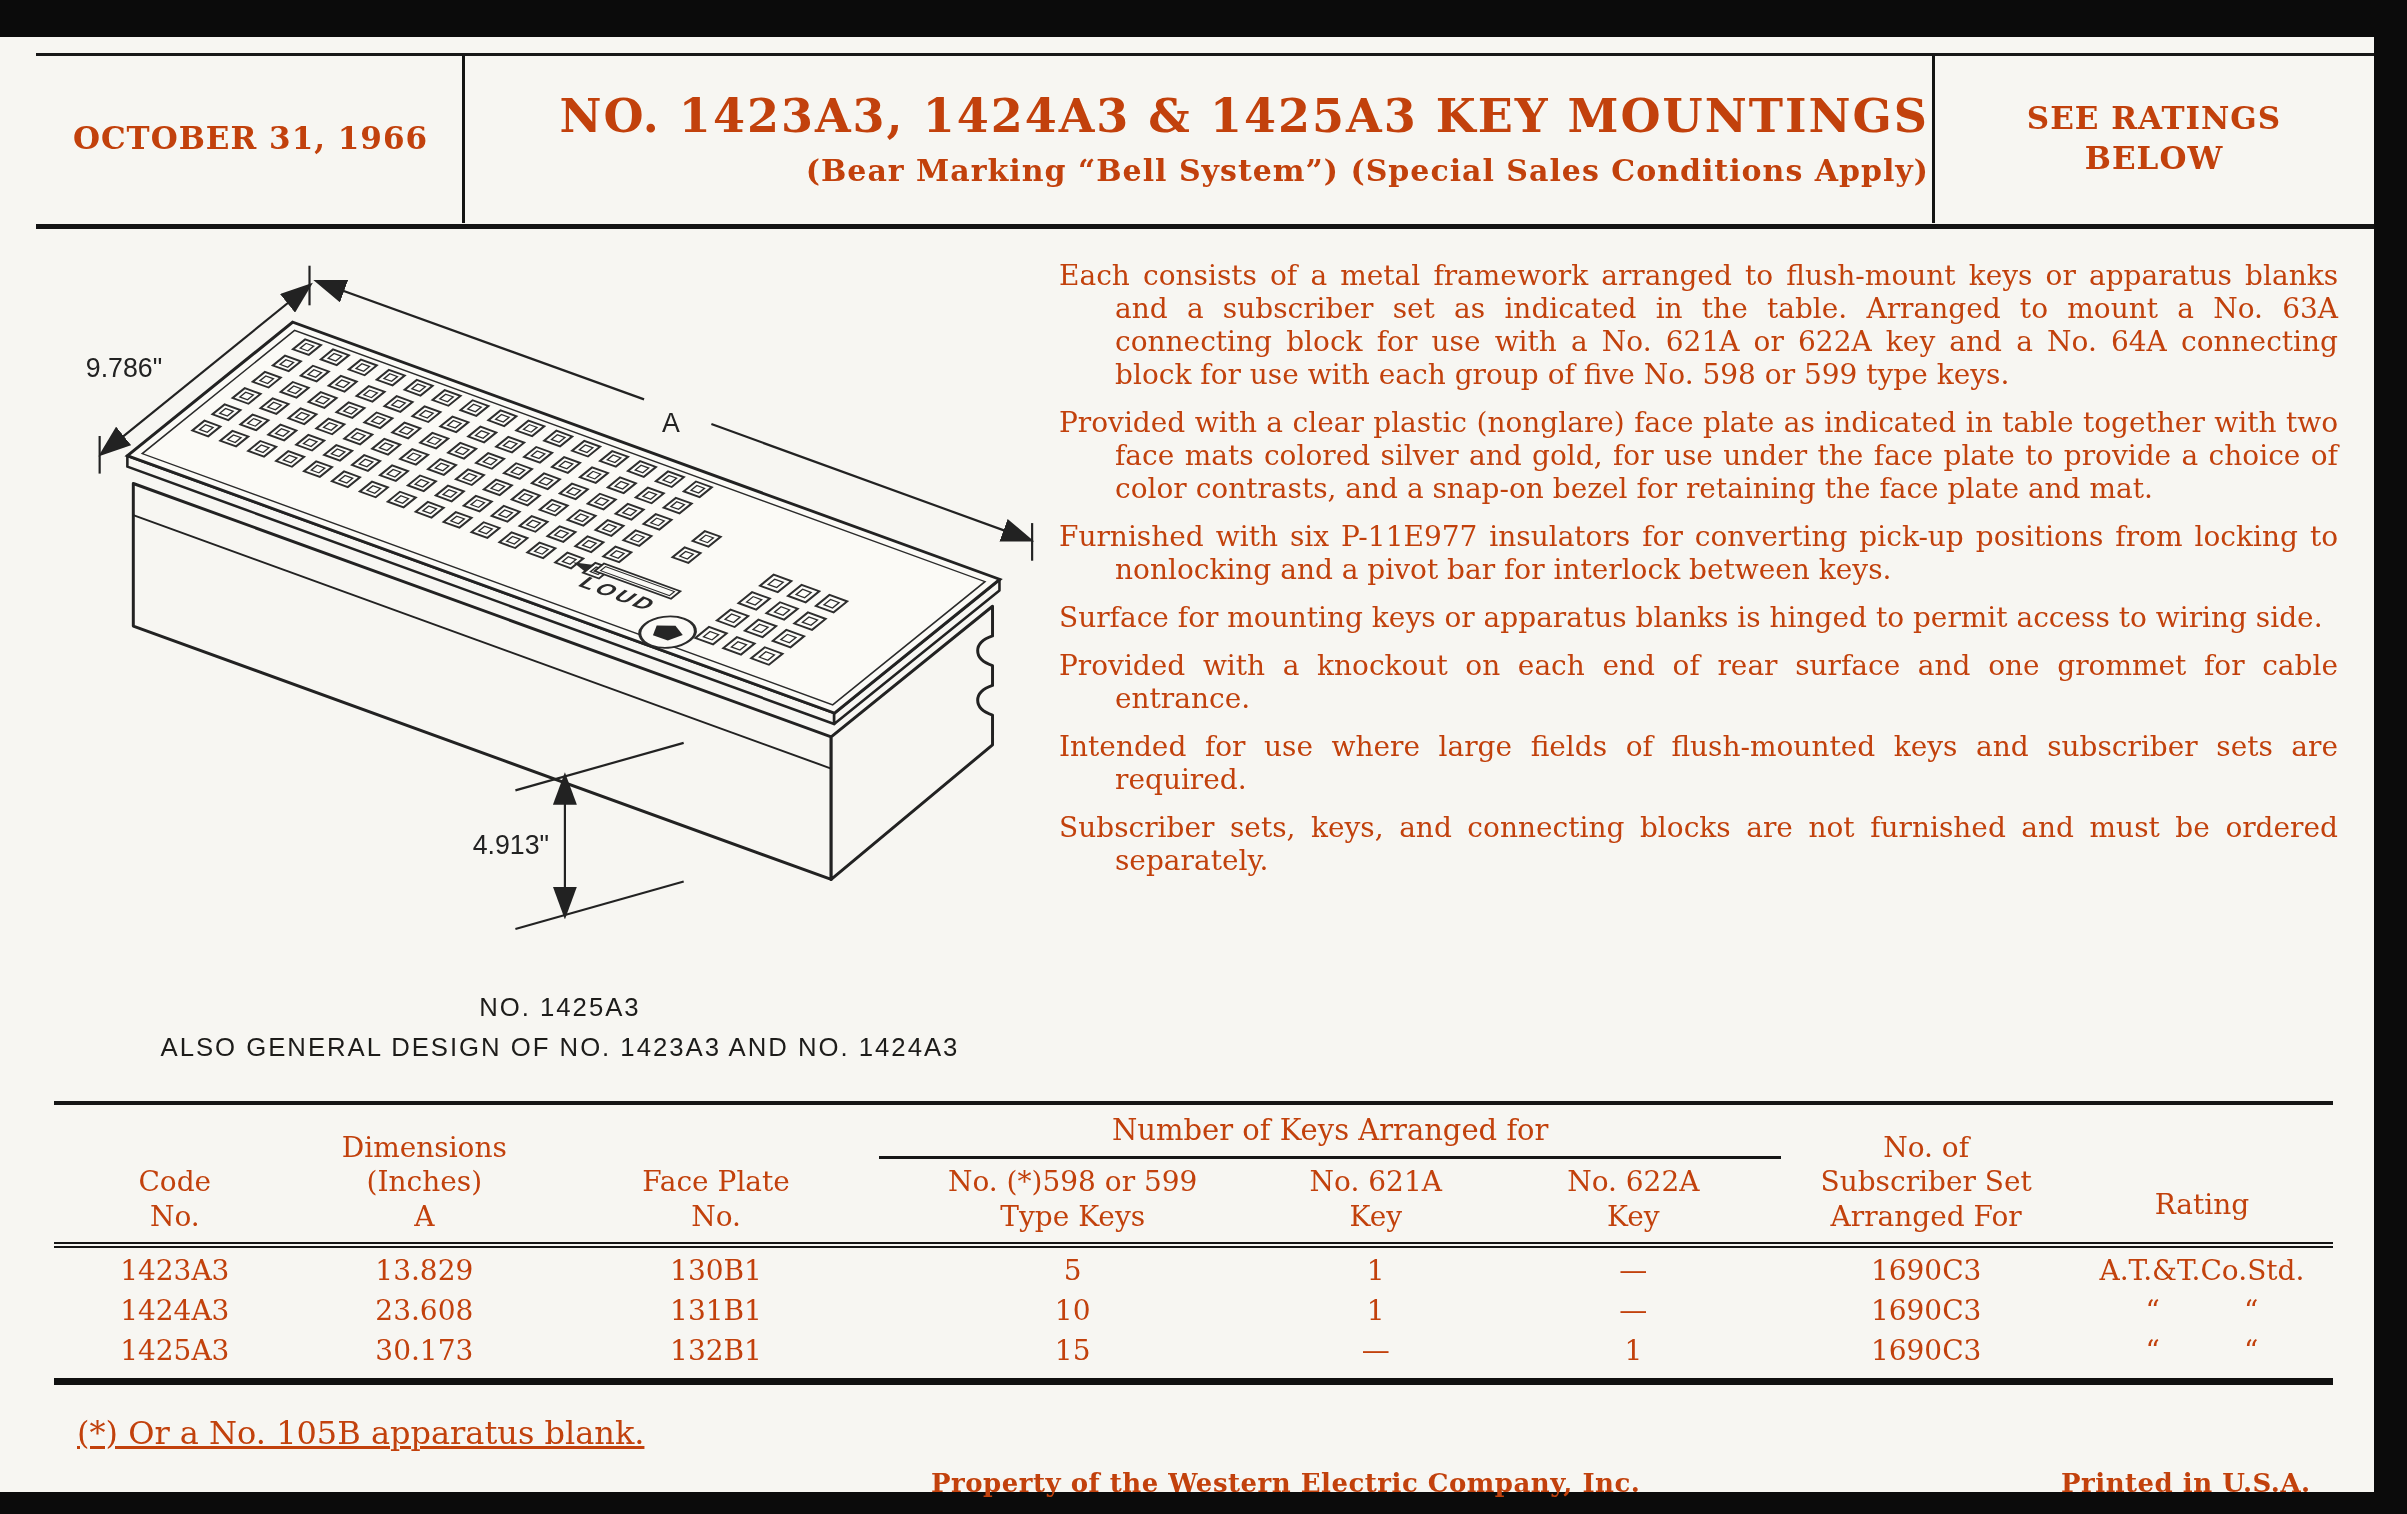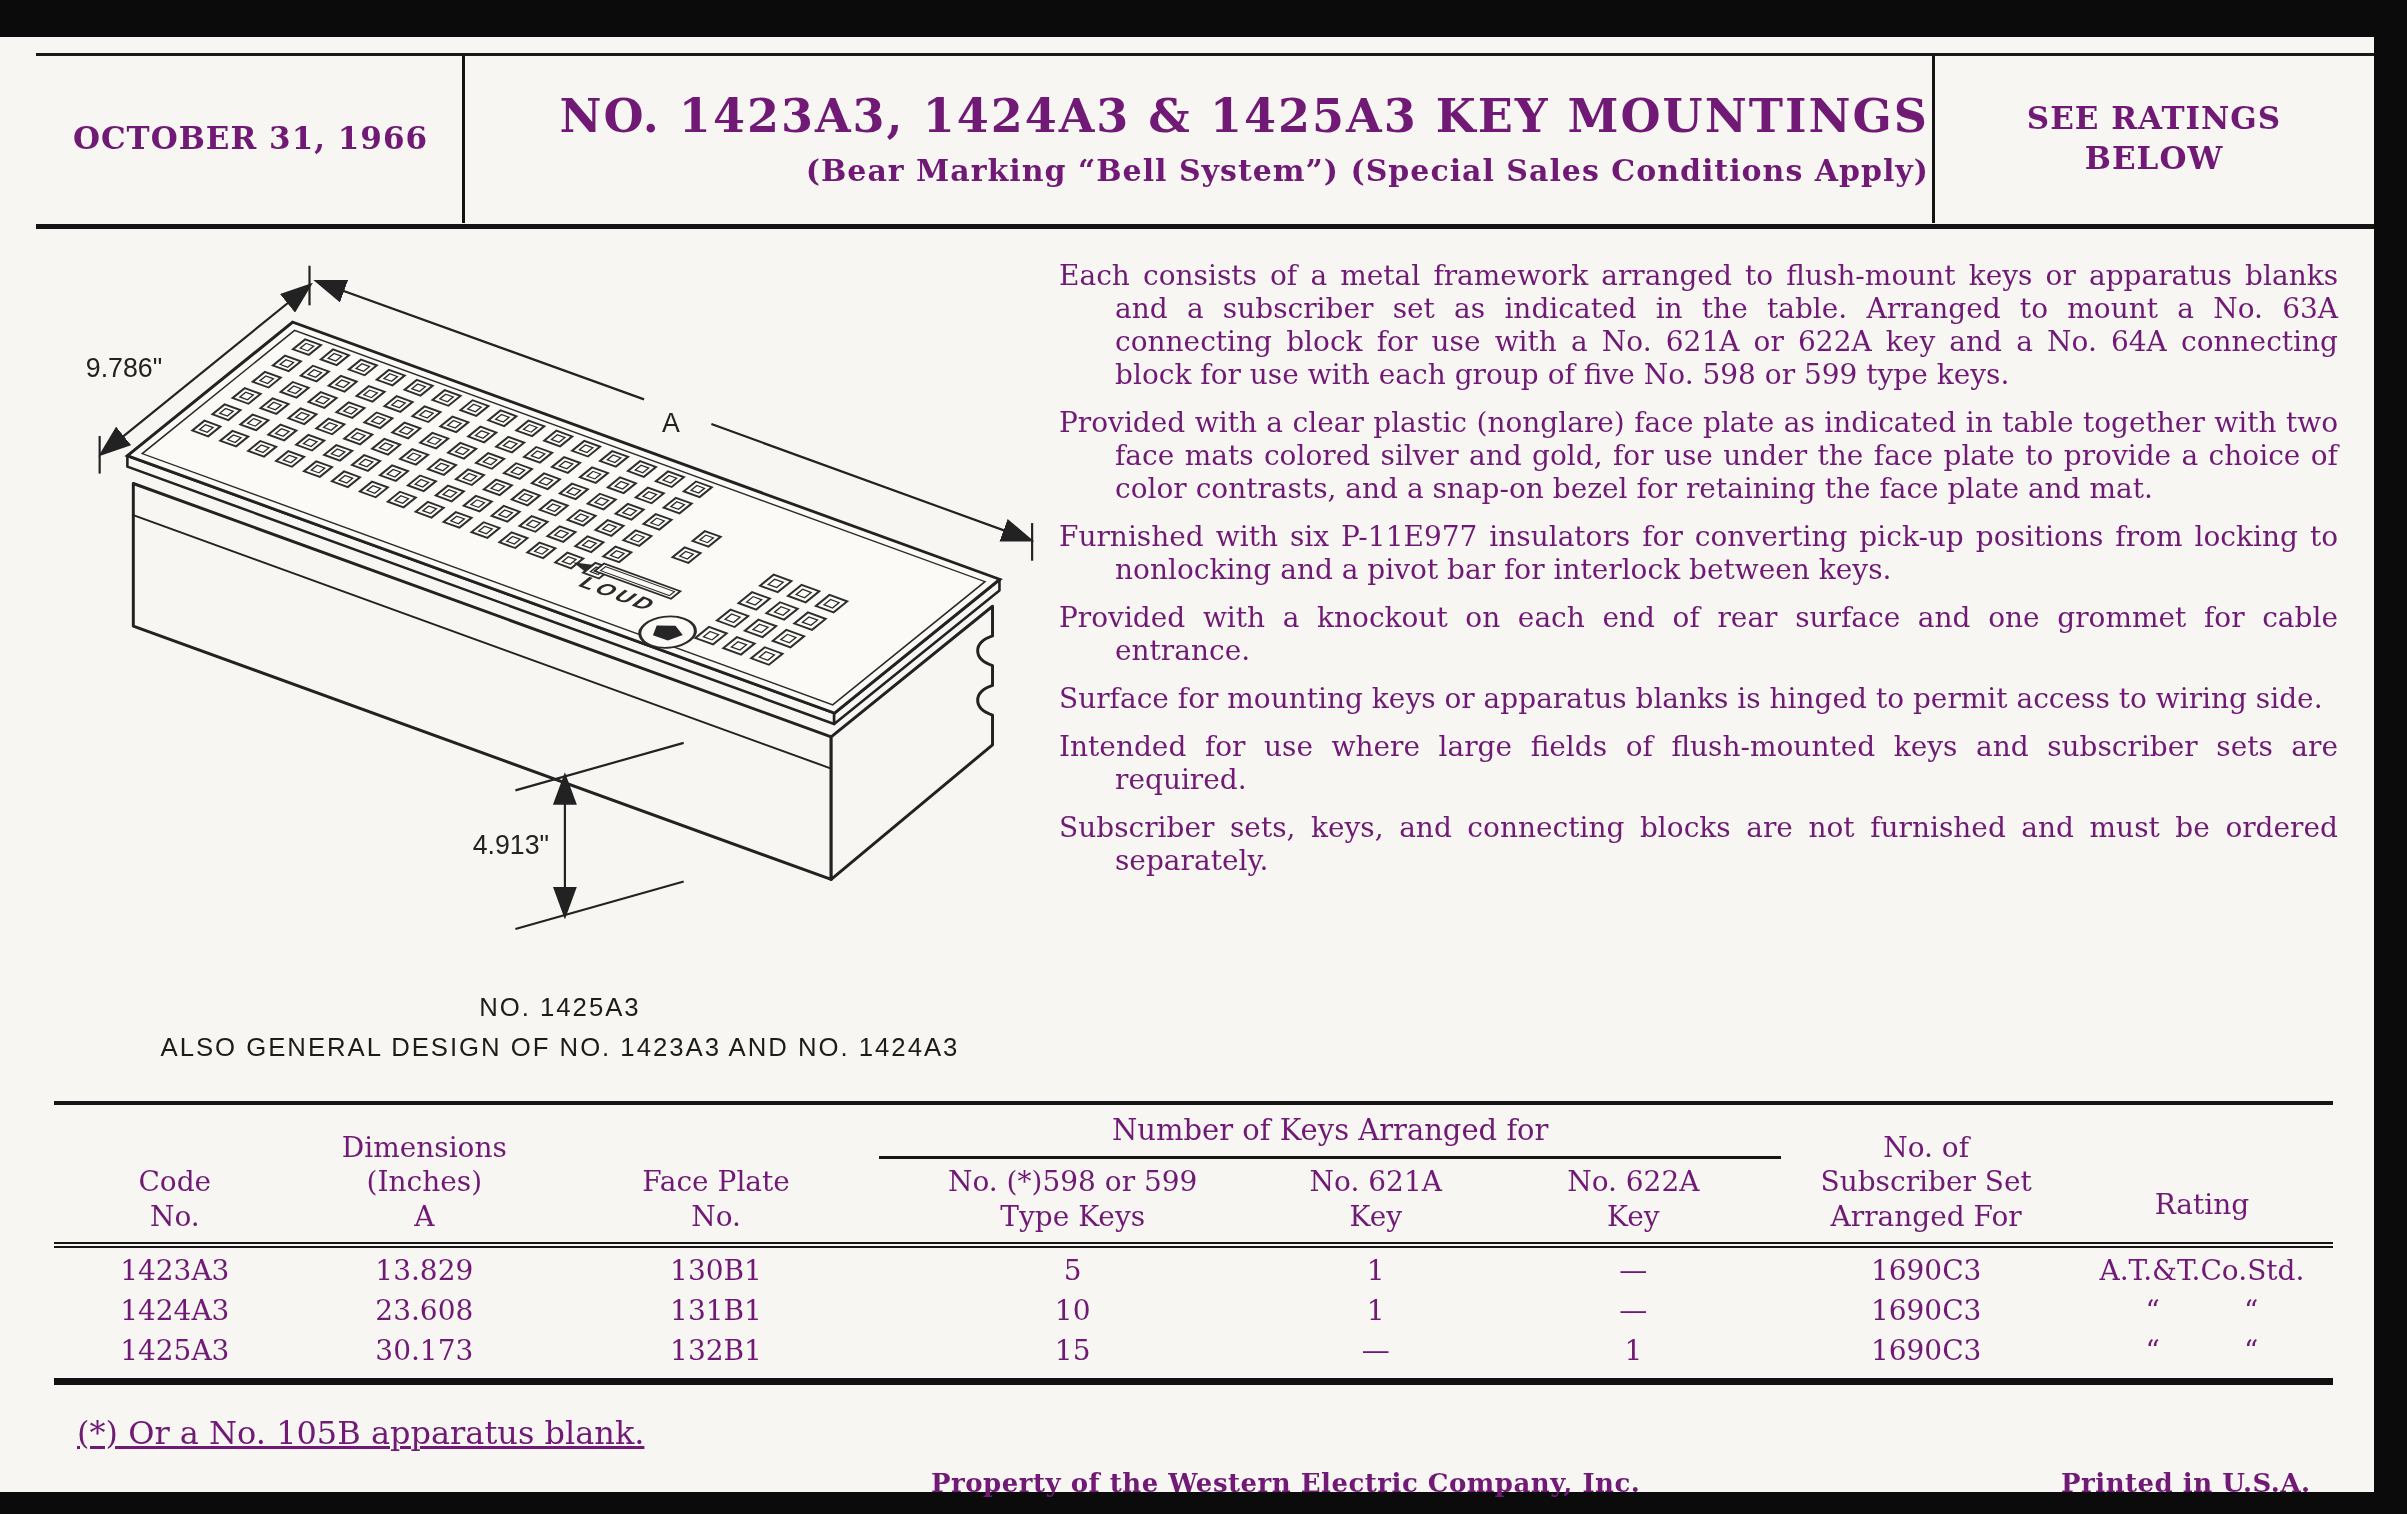--- a/index.html
+++ b/index.html
@@ -1,18 +1,18 @@
 <!DOCTYPE html>
 <html><head>
 <meta charset="utf-8">
 <style>
   html,body { margin:0; padding:0; background:#111; }
   .sheet {
     position:relative; width:2408px; height:1515px; overflow:hidden;
-    background:#f7f6f2; color:#701a75;
+    background:#f7f6f2; color:#c2410c;
     font-family:"DejaVu Serif", serif;
   }
   
   .bar-top    { position:absolute; left:0; top:0; width:100%; height:37px; background:#0b0b0b; }
   .bar-right  { position:absolute; right:0; top:0; width:34px; height:100%; background:#0b0b0b; }
   .bar-bottom { position:absolute; left:0; bottom:0; width:100%; height:23px; background:#0b0b0b; }
 
   
   .rule-top     { position:absolute; left:36px; top:53px; width:2338px; height:3px; background:#181818; }
   .rule-hbottom { position:absolute; left:36px; top:224px; width:2338px; height:5px; background:#141414; }
@@ -364,22 +364,22 @@
 
       <text class="captext" x="515" y="786" text-anchor="middle">NO. 1425A3</text>
       <text class="captext" x="515" y="826" text-anchor="middle">ALSO GENERAL DESIGN OF NO. 1423A3 AND NO. 1424A3</text>
     </svg>
   </div>
 
   <div class="desc">
     <p>Each consists of a metal framework arranged to flush-mount keys or apparatus blanks and a subscriber set as indicated in the table.  Arranged to mount a No. 63A connecting block for use with a No. 621A or 622A key and a No. 64A connecting block for use with each group of five No. 598 or 599 type keys.</p>
     <p>Provided with a clear plastic (nonglare) face plate as indicated in table together with two face mats colored silver and gold, for use under the face plate to provide a choice of color contrasts, and a snap-on bezel for retaining the face plate and mat.</p>
     <p>Furnished with six P-11E977 insulators for converting pick-up positions from locking to nonlocking and a pivot bar for interlock between keys.</p>
+    <p>Surface for mounting keys or apparatus blanks is hinged to permit access to wiring side.</p>
     <p>Provided with a knockout on each end of rear surface and one grommet for cable entrance.</p>
-    <p>Surface for mounting keys or apparatus blanks is hinged to permit access to wiring side.</p>
     <p>Intended for use where large fields of flush-mounted keys and subscriber sets are required.</p>
     <p>Subscriber sets, keys, and connecting blocks are not furnished and must be ordered separately.</p>
   </div>
 
   <table class="spec-table">
     <colgroup>
       <col style="width:10.6%">
         <col style="width:11.3%">
         <col style="width:14.3%">
       <col style="width:17%">

